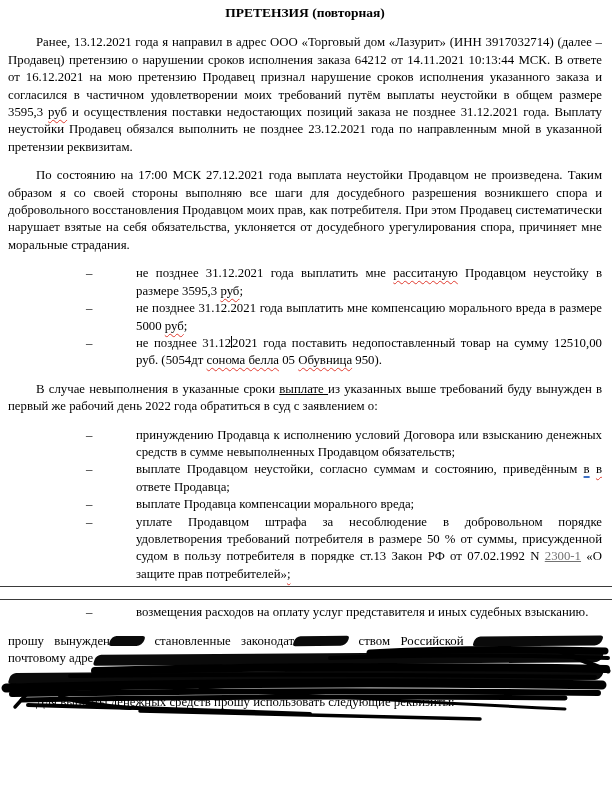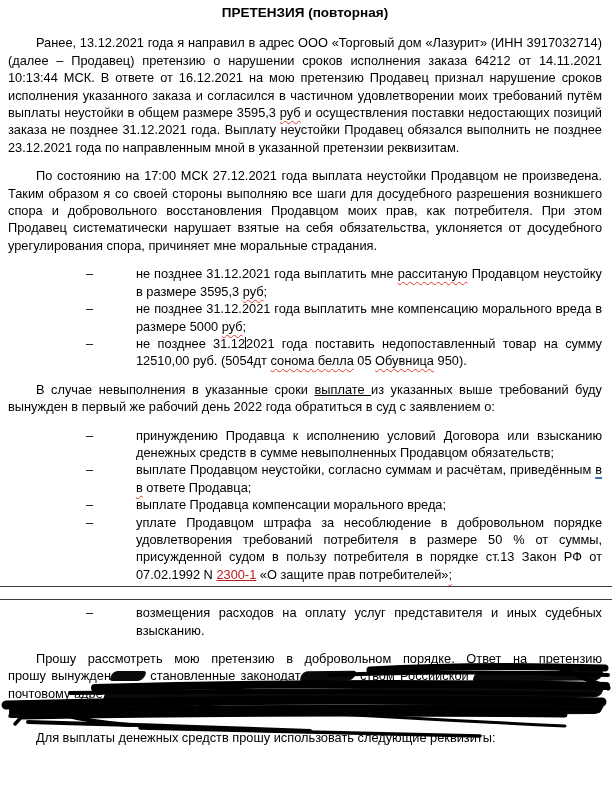--- a/index.html
+++ b/index.html
@@ -1,21 +1,21 @@
 <!DOCTYPE html>
 <html><head>
 <meta charset="utf-8">
 <style>
   html,body{margin:0;padding:0;background:#fff;}
   .page{
     position:relative;
     width:612px;height:790px;
     background:#fff;
     overflow:hidden;
-    font-family:Liberation Sans, sans-serif;
+    font-family:Liberation Serif, serif;
     font-size:12.8px;
     line-height:17.4px;
     color:#000;
     box-sizing:border-box;
     padding:4px 10px 0 8px;
   }
   .title{
     text-align:center;
     font-weight:bold;
     font-size:13.5px;
@@ -36,21 +36,21 @@
     text-decoration-skip-ink:none;
     text-underline-offset:2.5px;
   }
   
   .gr{
     text-decoration:underline solid #3b6fc4 1.5px;
     text-decoration-skip-ink:none;
     text-underline-offset:2.5px;
   }
   .ul{text-decoration:underline;}
-  a.law{color:#b91c1c;text-decoration:underline;}
+  a.law{color:#737373;text-decoration:underline;}
   .cursor{
     display:inline-block;width:1px;height:12px;
     background:#000;vertical-align:-1px;
   }
   .pagebreak{
     margin:3px -10px 4px -8px;
     height:12px;
     border-top:1.3px solid #3a3a3a;
     border-bottom:1.3px solid #3a3a3a;
   }
@@ -102,21 +102,21 @@
 
   <p class="para"><span>В случае невыполнения в указанные сроки </span><span class="ul">выплате </span><span>из указанных выше требований буду вынужден в первый же рабочий день 2022 года обратиться в суд с заявлением о:</span></p>
 
   <div class="list" style="margin-bottom:0;">
     <div class="li">
       <span class="dash">–</span>
       <span class="txt">принуждению Продавца к исполнению условий Договора или взысканию денежных средств в сумме невыполненных Продавцом обязательств;</span>
     </div>
     <div class="li">
       <span class="dash">–</span>
-      <span class="txt"><span>выплате Продавцом неустойки, согласно суммам и расчётам, приведённым </span><span class="gr">в</span> <span class="sp">в</span><span> ответе Продавца;</span></span>
+      <span class="txt"><span>выплате Продавцом неустойки, согласно суммам и состоянию, приведённым </span><span class="gr">в</span> <span class="sp">в</span><span> ответе Продавца;</span></span>
     </div>
     <div class="li">
       <span class="dash">–</span>
       <span class="txt">выплате Продавца компенсации морального вреда;</span>
     </div>
     <div class="li">
       <span class="dash">–</span>
       <span class="txt"><span>уплате Продавцом штрафа за несоблюдение в добровольном порядке удовлетворения требований потребителя в размере 50 % от суммы, присужденной судом в пользу потребителя в порядке ст.13 Закон РФ от 07.02.1992 N </span><a href="#" class="law">2300-1</a><span> «О защите прав потребителей»</span><span class="sp">;</span></span>
     </div>
   </div>
@@ -124,21 +124,20 @@
   <div class="pagebreak"></div>
 
   <div class="list">
     <div class="li">
       <span class="dash">–</span>
       <span class="txt">возмещения расходов на оплату услуг представителя и иных судебных взысканию.</span>
     </div>
   </div>
 
   <div class="redacted">
-    <div class="rline rline1">Прошу рассмотреть мою претензию в добровольном порядке. Ответ на претензию</div>
     <div class="rline rline2">
       <span>прошу вынужден</span><span class="blob" style="width:34px"></span>
       <span>становленные законодат</span><span class="blob" style="width:54px"></span>
       <span>ством Российской</span>
       <span class="blob" style="width:128px"></span>
     </div>
     <div class="rline rline3">
       <span>почтовому адре</span>
       <span class="blob fill"></span>
     </div>

